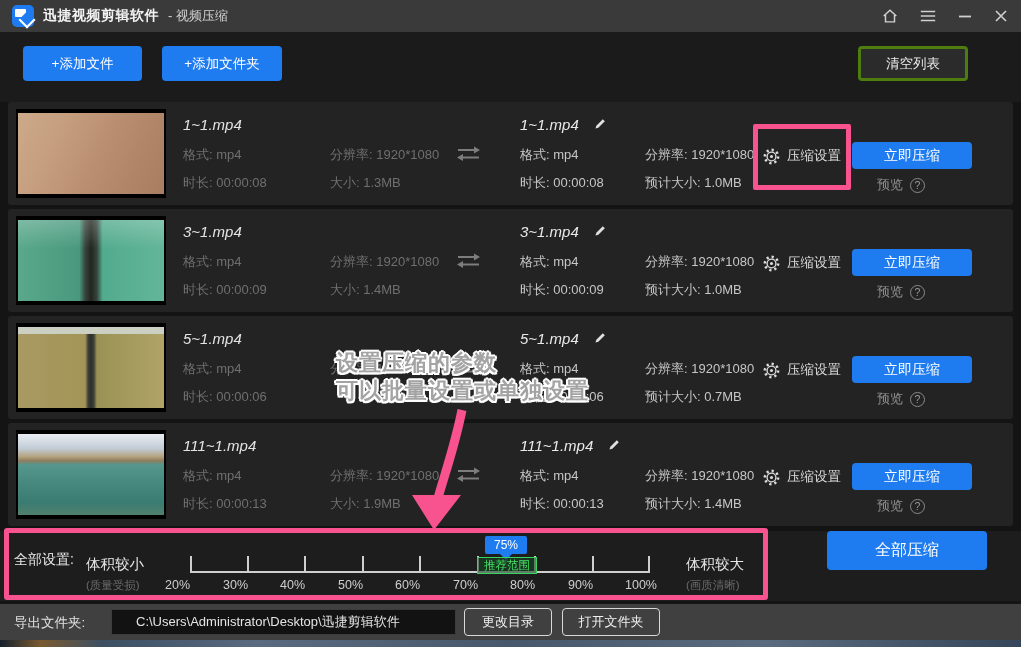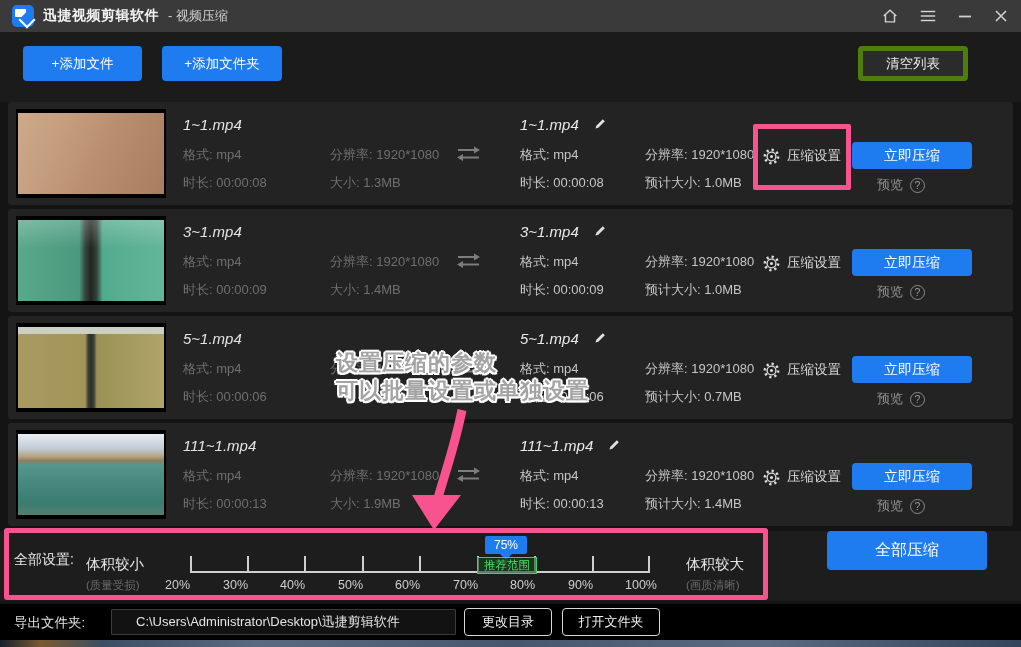--- a/index.html
+++ b/index.html
@@ -25,21 +25,21 @@
   .tb-icons { margin-left:auto; display:flex; align-items:center; gap:20px; }
   .tb-icons svg { display:block; cursor:pointer; }
 
   
   .toolbar { position:absolute; top:32px; left:0; width:100%; height:70px; background:#1b1b1b; }
   .btn-blue { position:absolute; background:#1f7cf0; color:#fff; border:none;
     border-radius:4px; font-size:13.5px; font-family:inherit; cursor:pointer; }
   .btn-add-file  { left:23px;  top:14px; width:119px; height:35px; }
   .btn-add-folder{ left:162px; top:14px; width:120px; height:35px; }
   .btn-clear { position:absolute; left:858px; top:14px; width:110px; height:35px;
-    background:#2b2b2b; color:#ececec; border:5px solid #4d7c0f; border-radius:4px;
+    background:#2b2b2b; color:#ececec; border:3px solid #4d7c0f; border-radius:4px;
     font-size:13.5px; font-family:inherit; cursor:pointer; }
 
   
   .list { position:absolute; top:102px; left:8px; width:1005px; }
   .row { position:relative; height:103px; margin-bottom:4px; background:#232323; border-radius:3px; }
   .thumb { position:absolute; left:8px; top:7px; width:150px; height:89px; background:#000;
     padding:4px 2px; }
   .thumb-img { width:100%; height:100%; }
   .t0 { background:linear-gradient(115deg,#cdaa8a 0%,#c49d7d 30%,#b88c6e 60%,#a87d60 100%); }
   .t1 { background:
@@ -88,21 +88,21 @@
   .val-pointer { position:absolute; left:500px; top:23px; width:0; height:0;
     border-left:6px solid transparent; border-right:6px solid transparent;
     border-top:6px solid #1f7cf0; }
   .rec-badge { position:absolute; left:477px; top:26px; width:60px; height:17px;
     border:1px solid #3bd35f; background:rgba(24,68,35,.6); color:#45e067; font-size:11.5px;
     display:flex; align-items:center; justify-content:center; }
   .btn-compress-all { position:absolute; left:827px; top:0; width:160px; height:39px;
     font-size:16px; }
 
   
-  .export-bar { position:absolute; top:604px; left:0; width:100%; height:36px; background:#000000; }
+  .export-bar { position:absolute; top:604px; left:0; width:100%; height:36px; background:#404040; }
   .export-label { position:absolute; left:14px; top:10px; font-size:13.5px; color:#e0e0e0; }
   .export-input { position:absolute; left:111px; top:5px; width:345px; height:26px;
     background:#121212; border:1px solid #3c3c3c; border-radius:1px; color:#e4e4e4;
     font-size:13px; font-family:inherit; padding:0 24px; }
   .btn-outline { position:absolute; top:4px; height:28px; background:transparent;
     border:1px solid #d8d8d8; border-radius:4px; color:#f0f0f0; font-size:13px;
     font-family:inherit; cursor:pointer; }
   .btn-change { left:464px; width:88px; }
   .btn-open { left:562px; width:98px; }
 

